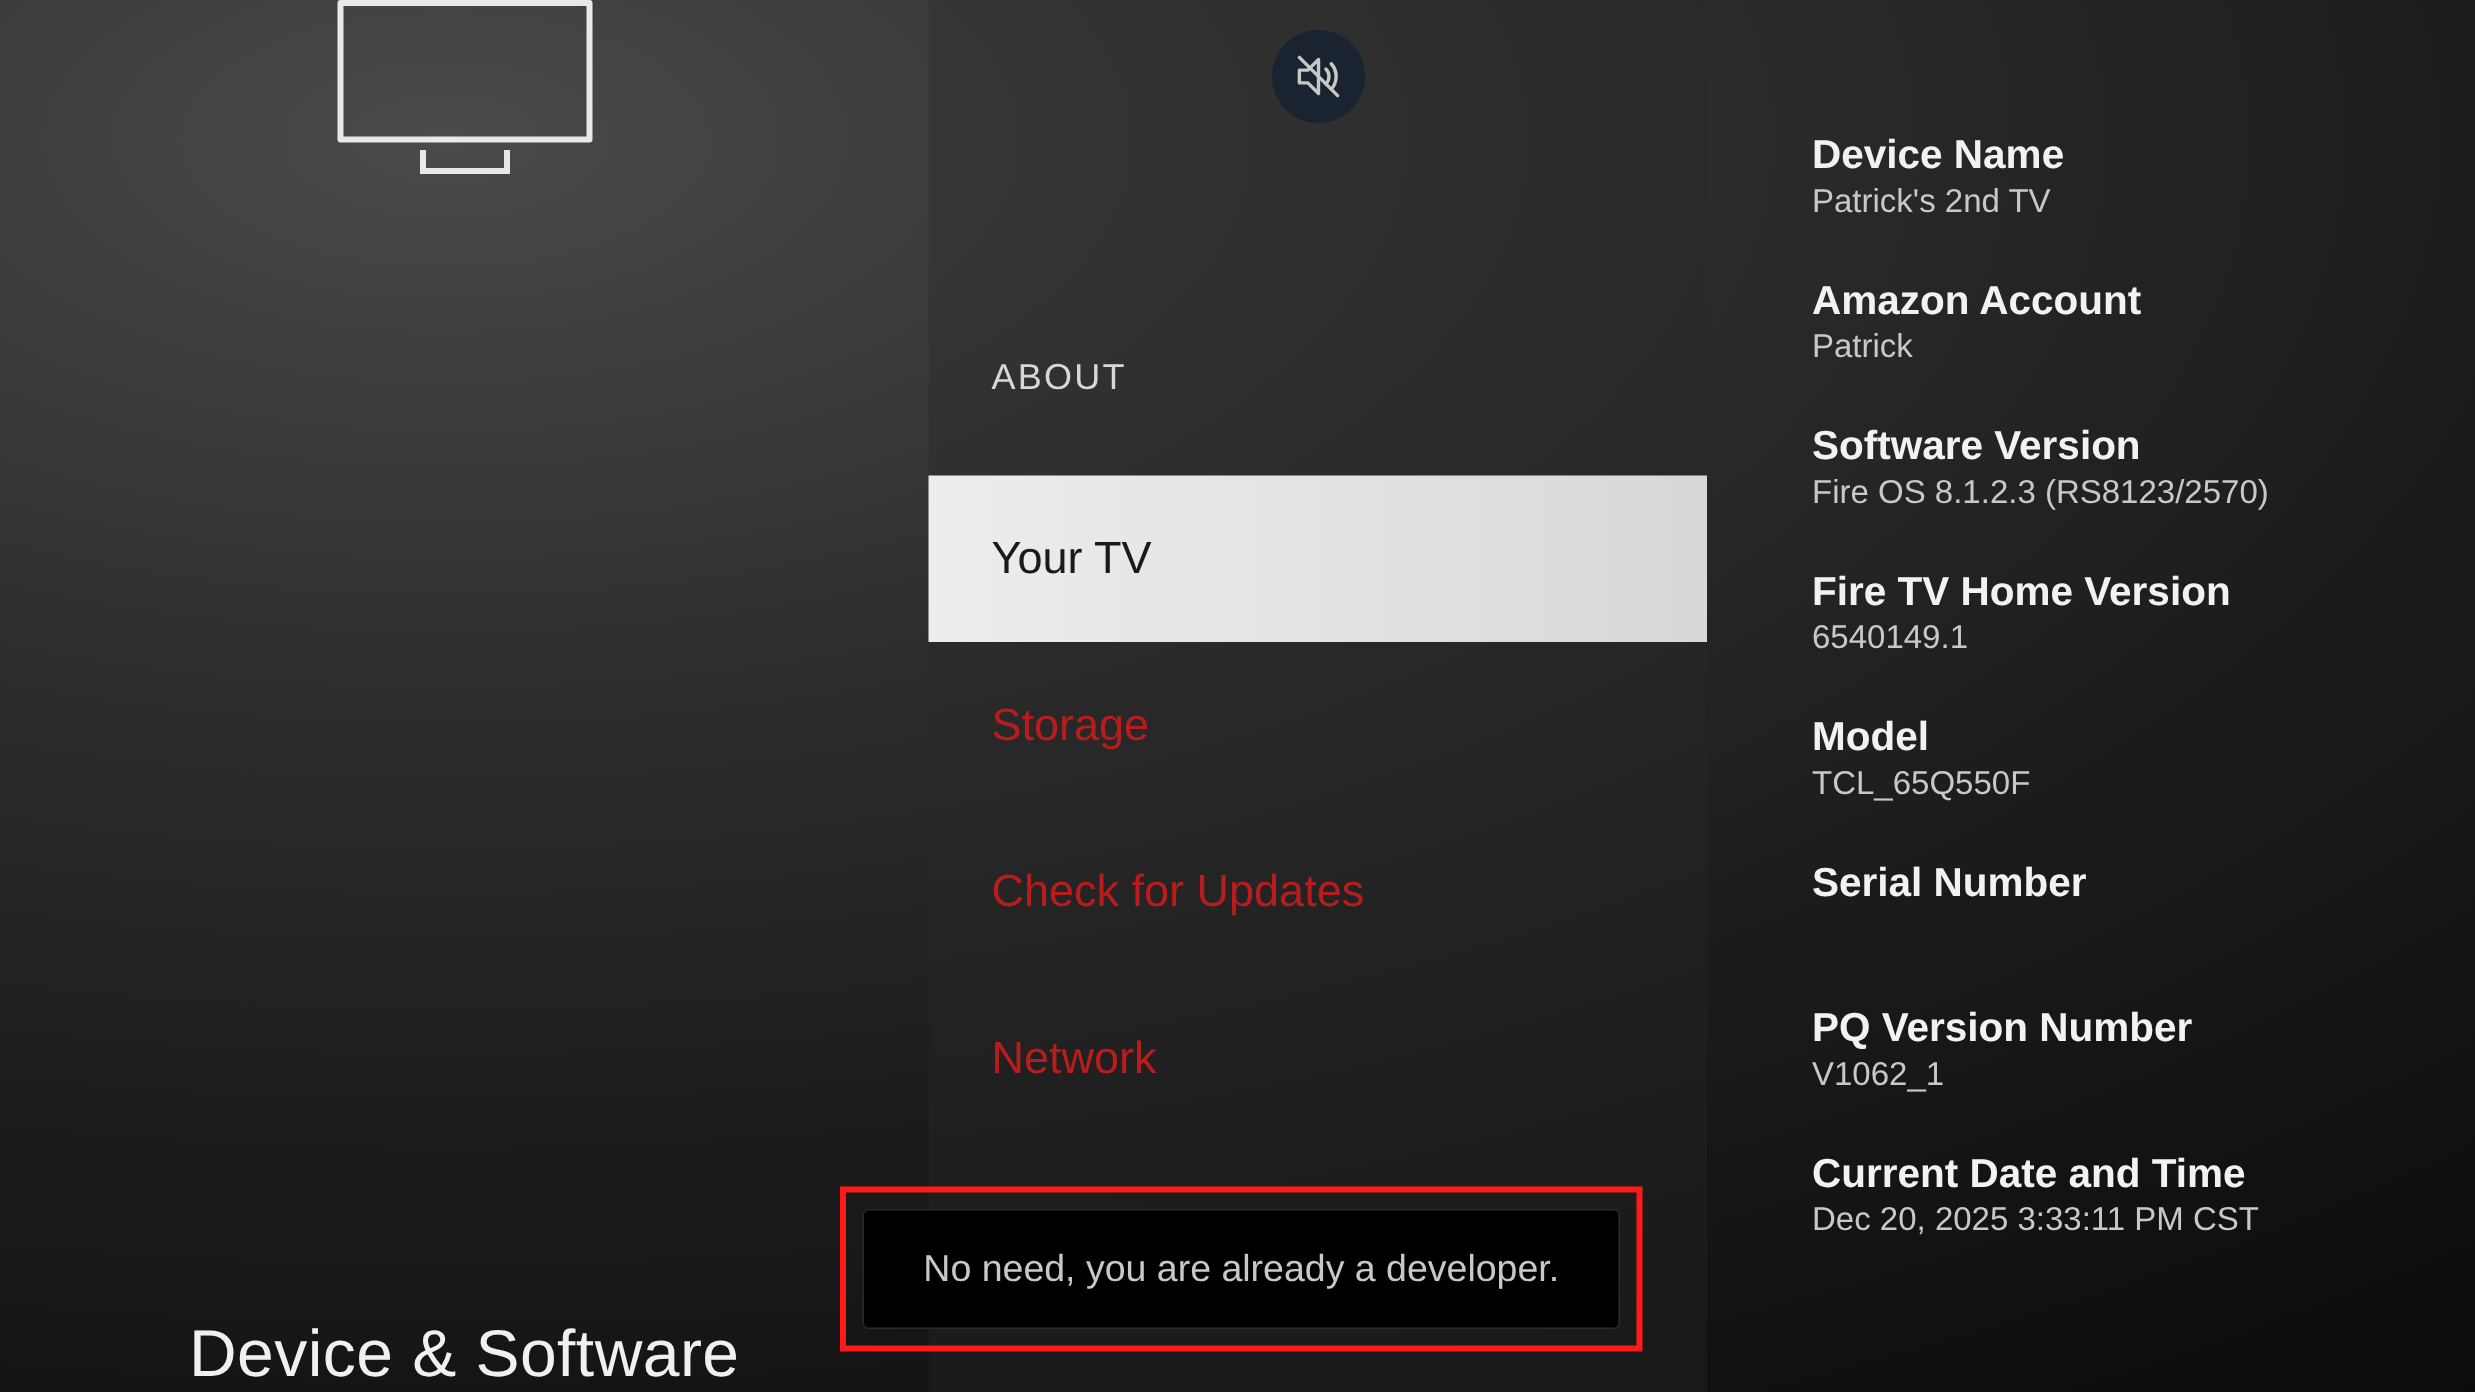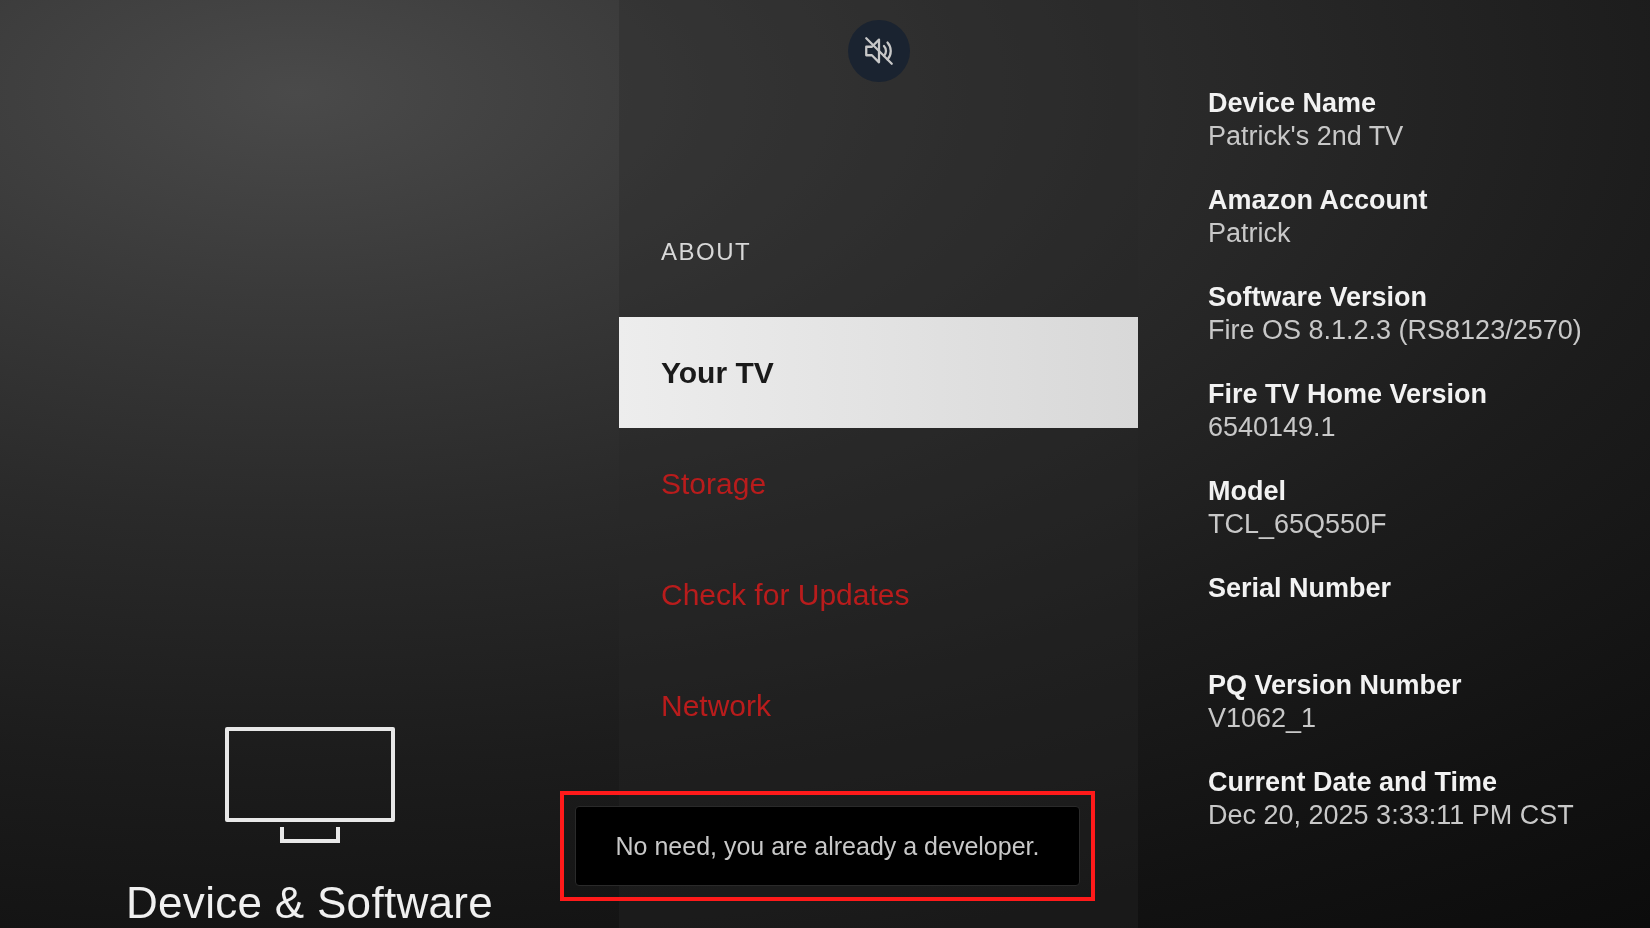--- a/index.html
+++ b/index.html
@@ -26,21 +26,21 @@
 
     
     .left-section {
       position: absolute;
       left: 0;
       top: 0;
       width: 619px;
       height: 100%;
       display: flex;
       flex-direction: column;
-      justify-content: flex-end;
+      justify-content: space-between;
       align-items: center;
       gap: 36px;
     }
 
     .tv-icon {
       width: 170px;
       height: 115px;
       position: relative;
     }
 
@@ -123,21 +123,21 @@
       padding-left: 42px;
       font-size: 30px;
       font-weight: 500;
       color: #b91c1c;
       cursor: pointer;
     }
 
     .menu-item.selected {
       background: linear-gradient(90deg, #ededed 0%, #d8d8d8 100%);
       color: #1a1a1a;
-      font-weight: 700;
+      font-weight: 400;
     }
 
     
     .detail-column {
       position: absolute;
       left: 1138px;
       top: 0;
       width: 512px;
       height: 100%;
       padding-top: 88px;
@@ -150,21 +150,21 @@
     }
 
     .detail-label {
       font-size: 27px;
       font-weight: 700;
       color: #f2f2f2;
       margin-bottom: 2px;
     }
 
     .detail-value {
-      font-size: 27px;
+      font-size: 22px;
       font-weight: 400;
       color: #c8c8c8;
       min-height: 32px;
     }
 
     
     .toast-container {
       position: absolute;
       left: 560px;
       top: 791px;

